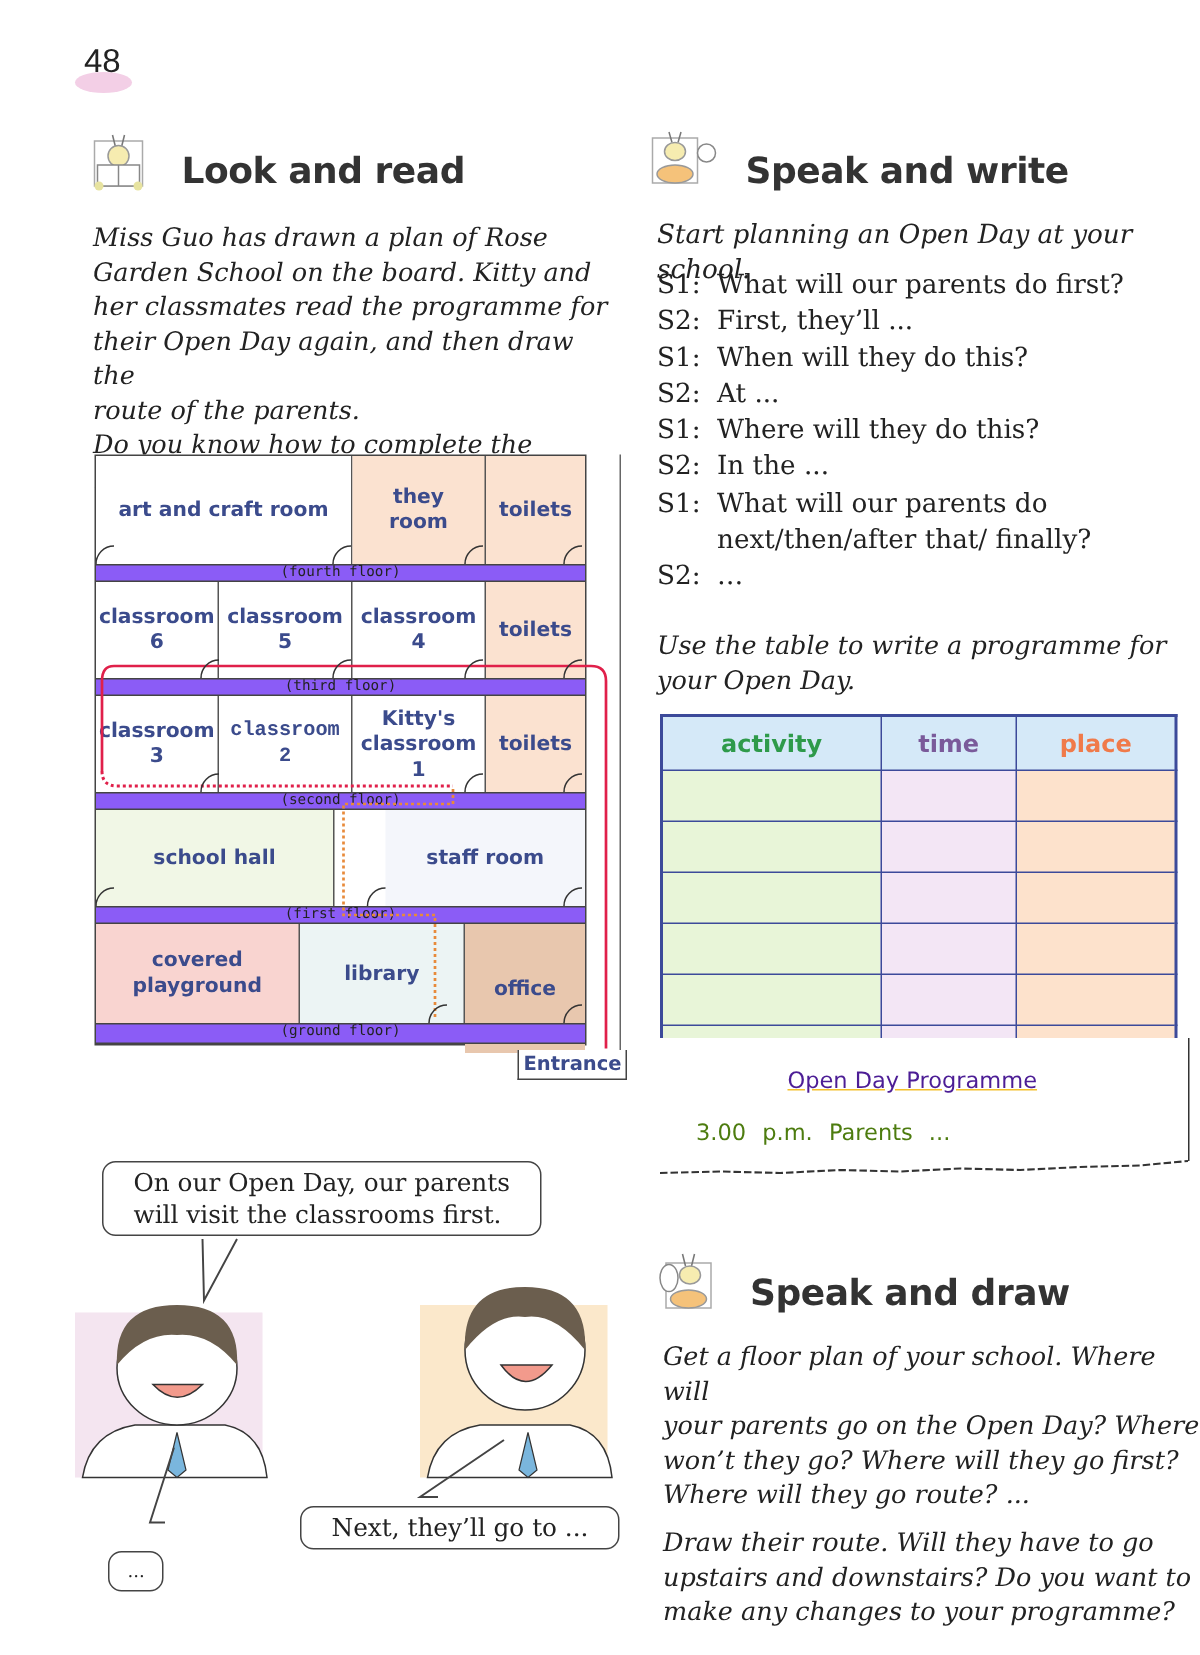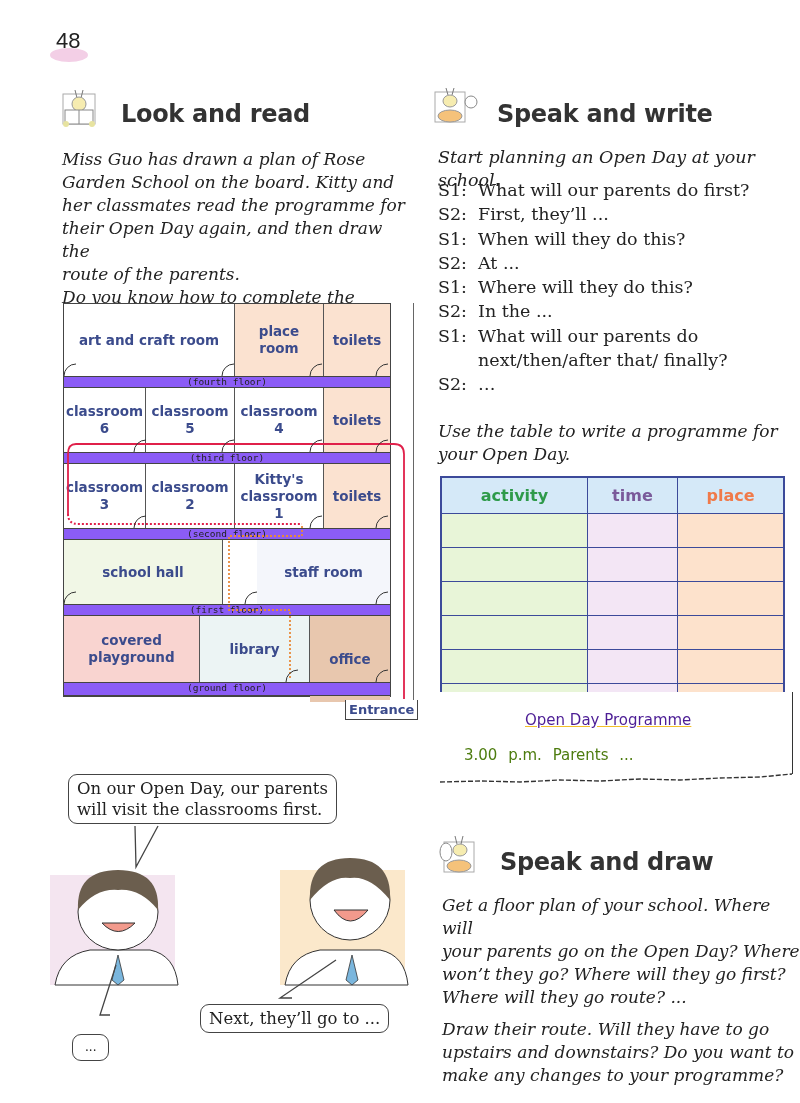--- a/index.html
+++ b/index.html
@@ -20,21 +20,21 @@
   .entrance{left:345px;top:700px;border:1.5px solid #444;border-top:none;padding:2px 3px;font-family:"DejaVu Sans",sans-serif;font-weight:bold;font-size:13px;color:#3b4b8c;background:#fff;}
   .entrance-wall{left:389px;top:303px;width:24px;height:397px;border-right:1.5px solid #666;}
   
   .prog-table{left:440px;top:476px;width:345px;border-collapse:collapse;border:2px solid #3c4a9a;}
   .prog-table th{height:33px;background:#d5e9f8;font-family:"DejaVu Sans",sans-serif;font-size:16px;font-weight:bold;border:1.5px solid #3c4a9a;}
   .prog-table td{height:31px;border:1.5px solid #3c4a9a;}
   .c1{background:#e8f5d8;} .c2{background:#f3e6f5;} .c3{background:#fde2cc;}
   .note{left:440px;top:692px;width:352px;height:82px;background:#fff;border-right:1.5px solid #333;}
   .note-title{left:525px;top:711px;font-family:"DejaVu Sans",sans-serif;font-size:15px;color:#4c1d95;text-decoration:underline;text-decoration-color:#f3c02a;}
   .note-line{left:464px;top:746px;font-family:"DejaVu Sans",sans-serif;font-size:15px;color:#4d7c0f;word-spacing:6px;}
-  .bubble{background:#fff;border:1.5px solid #444;border-radius:9px;font-size:16.5px;line-height:21px;padding:3px 8px;color:#222;}
+  .bubble{background:#fff;border:1.5px solid #444;border-radius:9px;font-size:16.5px;line-height:21px;padding:3px 20px;color:#222;}
 </style>
 </head>
 <body>
 
 <div class="abs pagenum-blob"></div>
 <div class="abs pagenum">48</div>
 
 <div class="abs" style="left:60px;top:88px;">
   <svg class="mascot" viewBox="0 0 38 42">
       <rect x="3" y="6" width="32" height="30" fill="none" stroke="#aaa" stroke-width="1"></rect>
@@ -54,32 +54,32 @@
   <div>her classmates read the programme for</div>
   <div>their Open Day again, and then draw the</div>
   <div>route of the parents.</div>
   <div>Do you know how to complete the route?</div>
 </div>
 
 <div class="abs entrance-wall"></div>
 <div class="abs plan">
 
   <div class="room" style="left:0;top:0;width:171px;height:72px;">art and craft room</div>
-  <div class="room" style="left:171px;top:0;width:89px;height:72px;background:#fbe2d0;padding:0 14px;">place room</div>
+  <div class="room" style="left:171px;top:0;width:89px;height:72px;background:#fbe2d0;padding:0 14px;">they room</div>
   <div class="room" style="left:260px;top:0;width:66px;height:72px;background:#fbe2d0;border-right:none;">toilets</div>
   <div class="floorlabel" style="top:72px;">(fourth floor)</div>
 
   <div class="room" style="left:0;top:84px;width:82px;height:64px;padding:0 4px;">classroom 6</div>
   <div class="room" style="left:82px;top:84px;width:89px;height:64px;padding:0 8px;">classroom 5</div>
   <div class="room" style="left:171px;top:84px;width:89px;height:64px;padding:0 8px;">classroom 4</div>
   <div class="room" style="left:260px;top:84px;width:66px;height:64px;background:#fbe2d0;border-right:none;">toilets</div>
   <div class="floorlabel" style="top:148px;">(third floor)</div>
 
   <div class="room" style="left:0;top:160px;width:82px;height:64px;padding:0 4px;">classroom 3</div>
-  <div class="room" style="left:82px;top:160px;width:89px;height:64px;padding:0 8px;">classroom 2</div>
+  <div class="room" style="left:82px;top:160px;width:89px;height:64px;padding:0 8px;font-family:Liberation Mono, monospace;">classroom 2</div>
   <div class="room" style="left:171px;top:160px;width:89px;height:64px;padding:0 6px;">Kitty's classroom 1</div>
   <div class="room" style="left:260px;top:160px;width:66px;height:64px;background:#fbe2d0;border-right:none;">toilets</div>
   <div class="floorlabel" style="top:224px;">(second floor)</div>
 
   <div class="room" style="left:0;top:236px;width:159px;height:64px;background:#f1f7e6;">school hall</div>
   <div class="room" style="left:193px;top:236px;width:133px;height:64px;background:#f4f6fb;border-right:none;">staff room</div>
   <div class="floorlabel" style="top:300px;">(first floor)</div>
 
   <div class="room" style="left:0;top:312px;width:136px;height:66px;background:#f9d4d0;padding:0 18px;">covered playground</div>
   <div class="room" style="left:136px;top:312px;width:110px;height:66px;background:#ecf4f4;">library</div>

